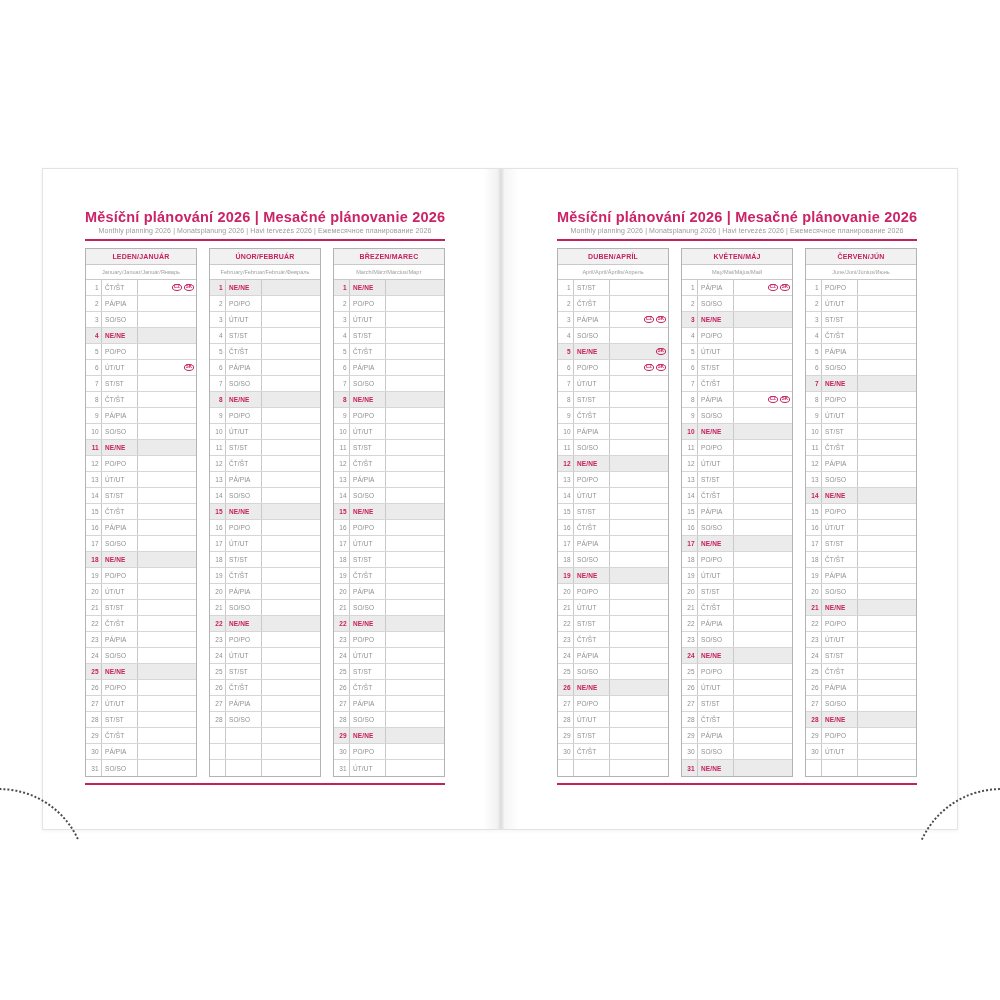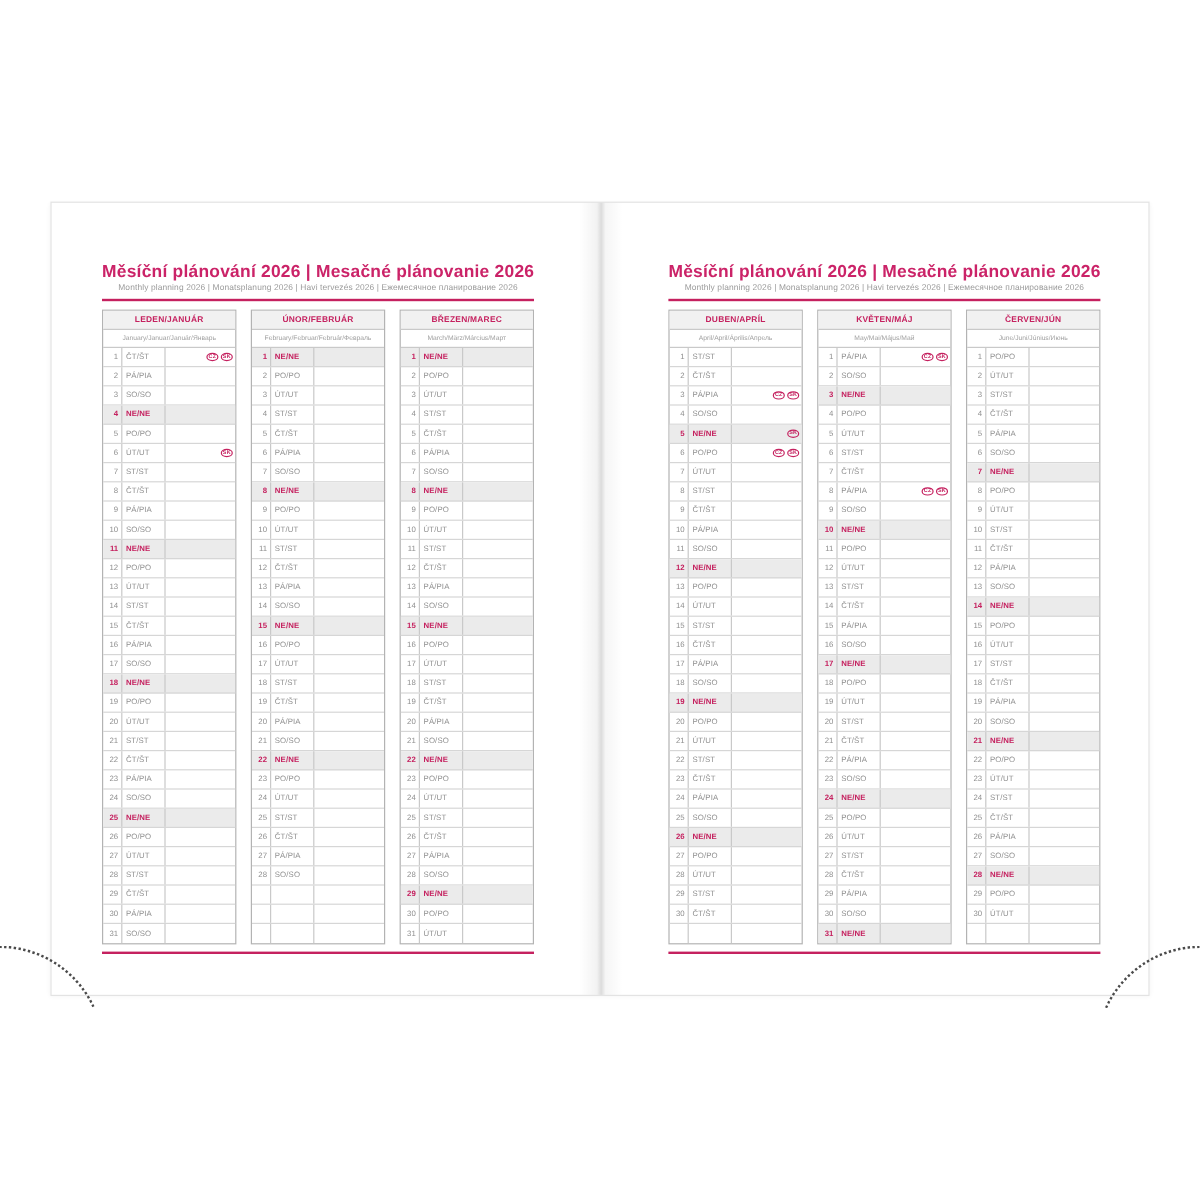--- a/index.html
+++ b/index.html
@@ -19,21 +19,21 @@
     background:#fff;border:1px solid #e3e3e3;box-shadow:0 1px 4px rgba(0,0,0,0.05)}
   .gutter{position:absolute;left:440px;top:0;width:36px;height:100%;pointer-events:none;
     background:linear-gradient(to right,rgba(0,0,0,0) 0%,rgba(0,0,0,0.05) 40%,
       rgba(0,0,0,0.14) 50%,rgba(0,0,0,0.04) 60%,rgba(0,0,0,0) 100%)}
   .page{position:absolute;top:0;height:100%;width:458px}
   .page.left{left:0}
   .page.right{left:458px}
   .content{position:absolute;top:0;width:360px}
   .page.left  .content{left:42px}
   .page.right .content{left:56px}
-  .title{margin-top:50px;text-align:center;font-size:14.5px;font-weight:bold;
+  .title{margin-top:40px;text-align:center;font-size:14.5px;font-weight:bold;
     color:var(--title);letter-spacing:0.2px;white-space:nowrap}
   .subtitle{margin-top:2px;text-align:center;font-size:7px;color:#9a9a9a;
     letter-spacing:0.1px;white-space:nowrap}
   .rule{margin-top:5px;height:2px;background:var(--accent)}
   .rule.bottom{margin-top:6px}
   .months{margin-top:7px;display:flex;gap:12px}
   .month{flex:1;border:1px solid var(--grid-outer);background:#fff;display:flex;flex-direction:column}
   .m-head{height:16px;background:var(--head-bg);border-bottom:1px solid var(--grid-inner);
     color:var(--accent);font-weight:bold;font-size:7px;letter-spacing:0.2px;
     display:flex;align-items:center;justify-content:center;white-space:nowrap}

